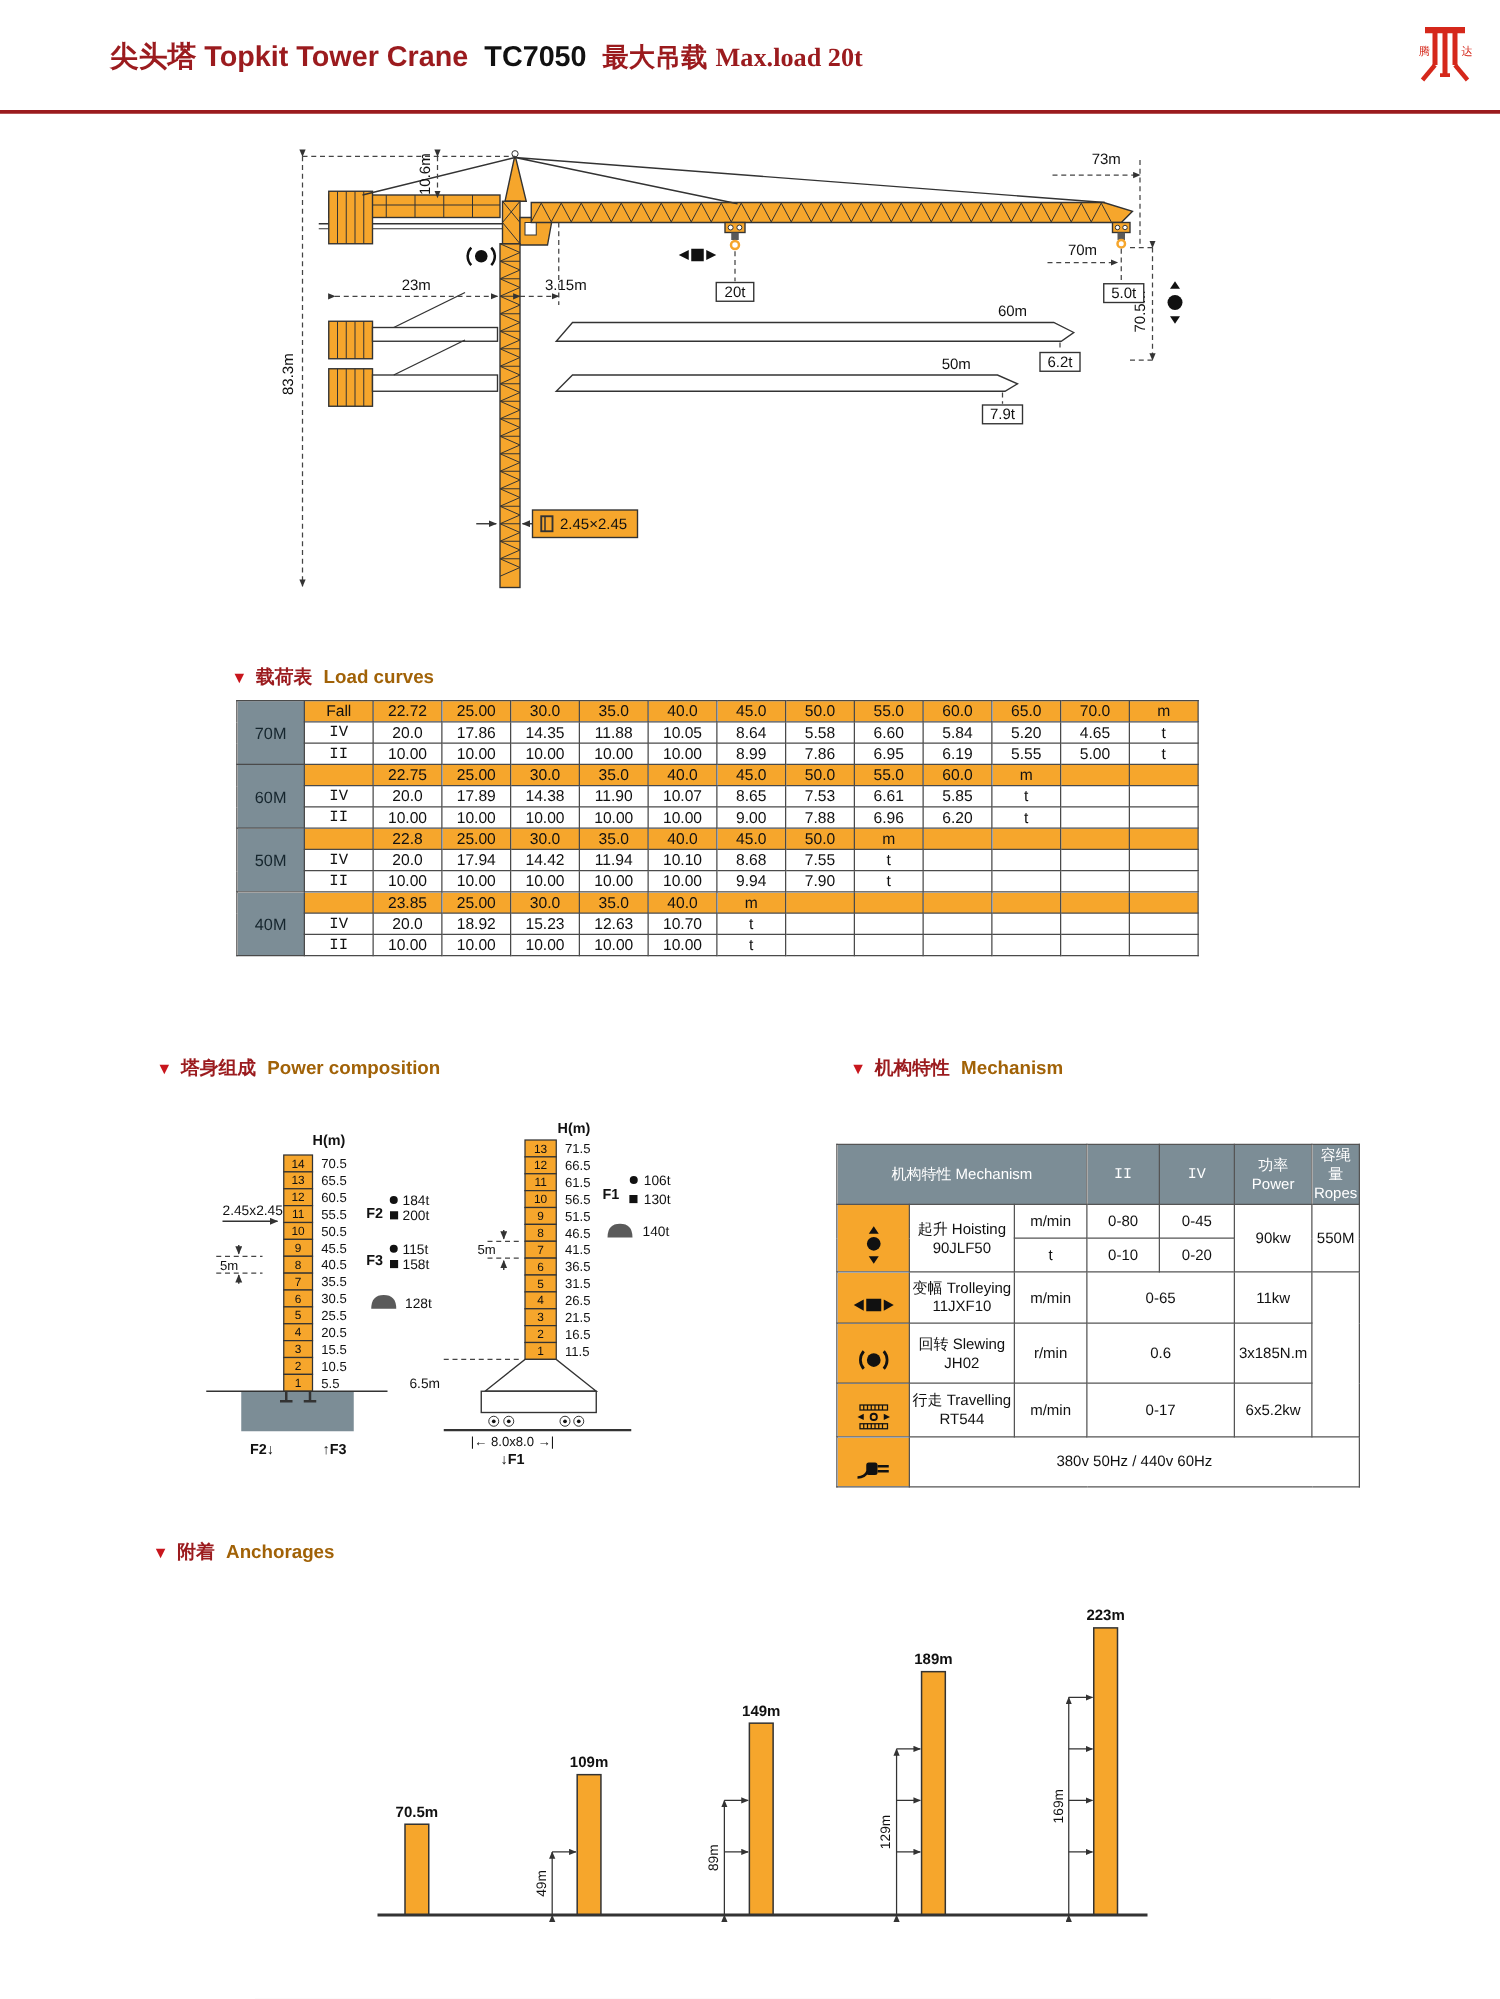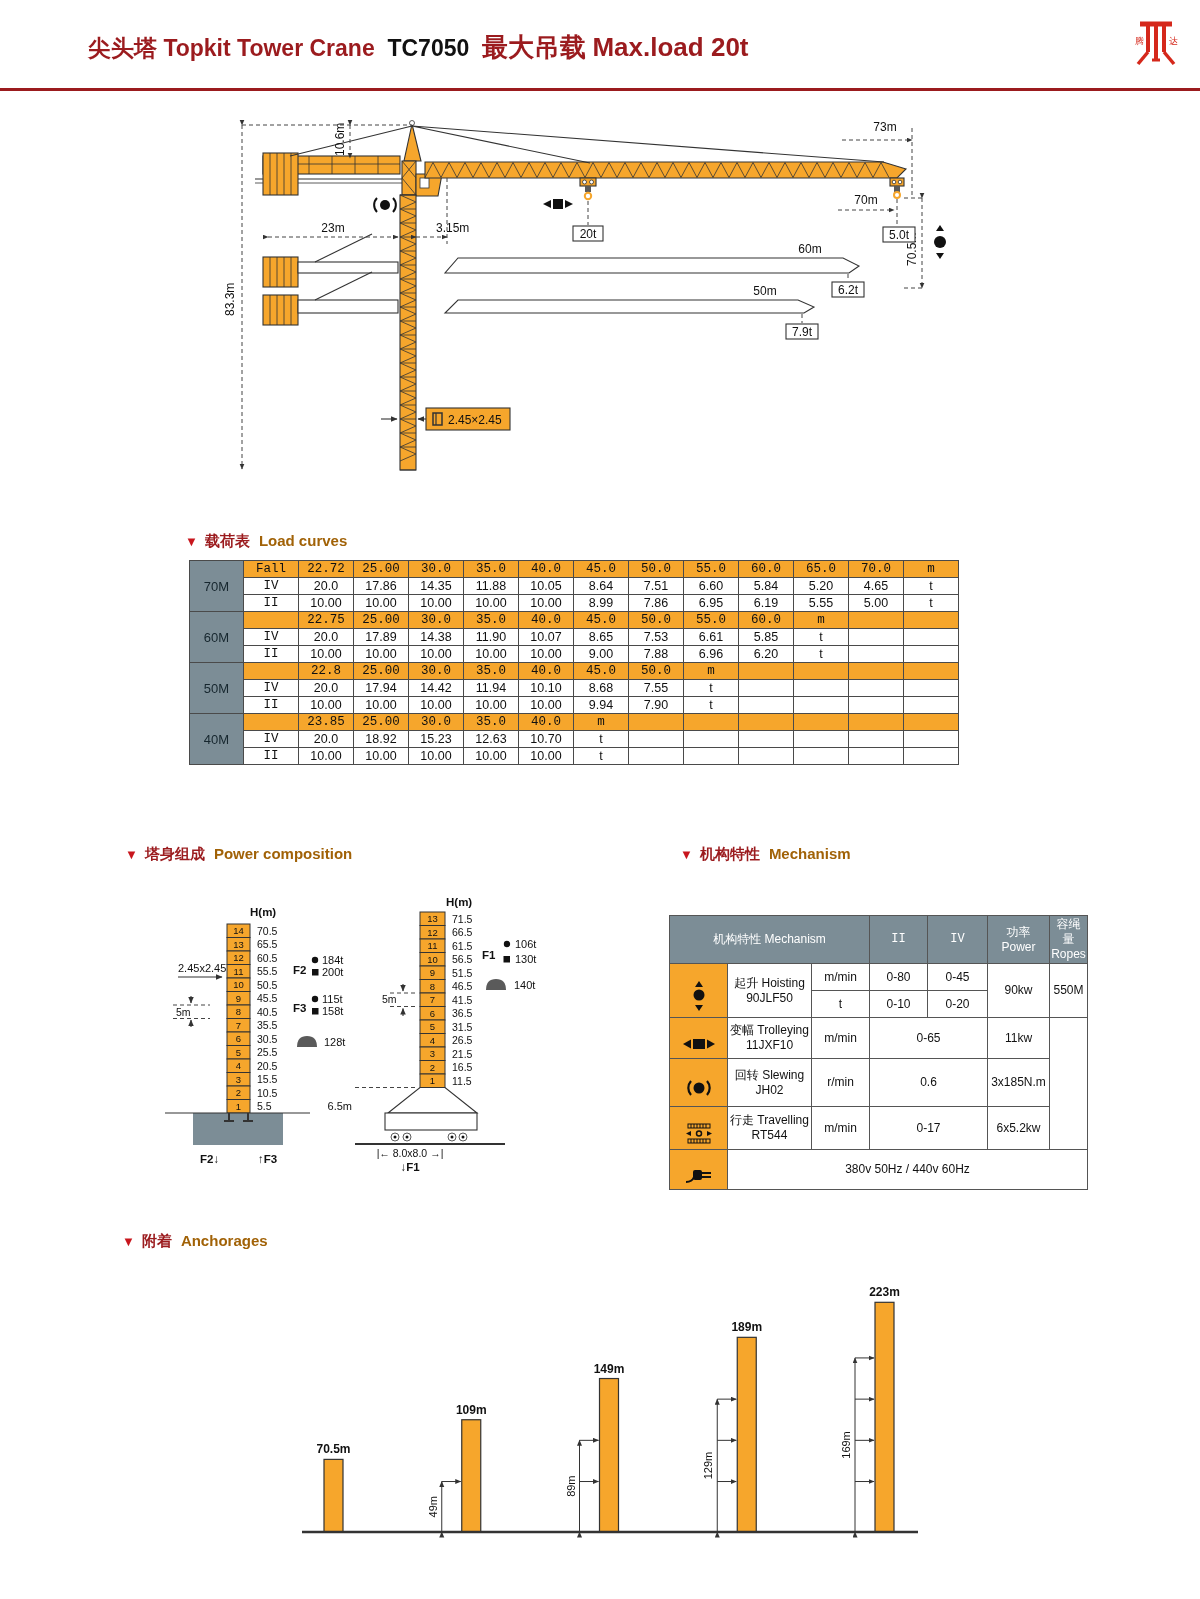--- a/index.html
+++ b/index.html
@@ -3,29 +3,29 @@
 <meta charset="utf-8">
 <style>
   :root{--orange:#F6A62C;--dkred:#9B1B1E;--red:#C8161D;--gray:#7C8D96;--line:#333333;}
   body{margin:0;background:#e8e8e8;}
   .page{position:relative;width:1200px;height:1599px;background:#fff;overflow:hidden;
         font-family:"Liberation Sans","DejaVu Sans",sans-serif;color:#111;}
   .abs{position:absolute;}
   .hdr{left:88px;top:30px;font-size:23px;font-weight:bold;white-space:nowrap;}
   .dkred{color:var(--dkred);}
   .blk{color:#111;margin-top:36px;}
-  .maxload{font-size:26px;}
+  .maxload{font-size:21px;font-family:Liberation Serif, serif;}
   .rule{left:0;top:88px;width:1200px;height:3px;background:var(--dkred);}
   .sec-t{font-size:15px;font-weight:bold;white-space:nowrap;}
   .sec-t .tri{color:var(--red);font-size:13px;margin-right:7px;}
   .sec-t .zh{color:var(--dkred);margin-right:9px;}
   .sec-t .en{color:#a16207;}
   table.load{border-collapse:collapse;table-layout:fixed;width:769px;}
   .load td{border:1px solid #4a4a4a;height:16px;font-size:12.5px;text-align:center;padding:0;overflow:hidden;}
-  .load td.or{background:var(--orange);font-family:Liberation Mono, monospace;}
+  .load td.or{background:var(--orange);}
   .load td.lbl{background:var(--gray);font-size:13px;color:#16262e;}
   .roman{font-family:Liberation Mono, monospace;}
   table.mech{border-collapse:collapse;table-layout:fixed;width:418px;}
   .mech td,.mech th{border:1px solid #555;font-size:12px;text-align:center;padding:1px;
                     white-space:pre-line;line-height:1.25;overflow:hidden;}
   .mech th{background:var(--gray);color:#fff;font-weight:normal;}
   .mech td.ic{background:var(--orange);}
   svg text{font-family:"Liberation Sans","DejaVu Sans",sans-serif;}
   .dt{font-size:12px;fill:#111;}
   .t9{font-size:9.5px;fill:#111;}
@@ -256,21 +256,21 @@
             <td class="or">m</td>
           </tr>
           <tr>
             <td class="roman">IV</td>
             <td>20.0</td>
             <td>17.86</td>
             <td>14.35</td>
             <td>11.88</td>
             <td>10.05</td>
             <td>8.64</td>
-            <td>7.51</td>
+            <td>5.58</td>
             <td>6.60</td>
             <td>5.84</td>
             <td>5.20</td>
             <td>4.65</td>
             <td>t</td>
           </tr>
           <tr>
             <td class="roman">II</td>
             <td>10.00</td>
             <td>10.00</td>

